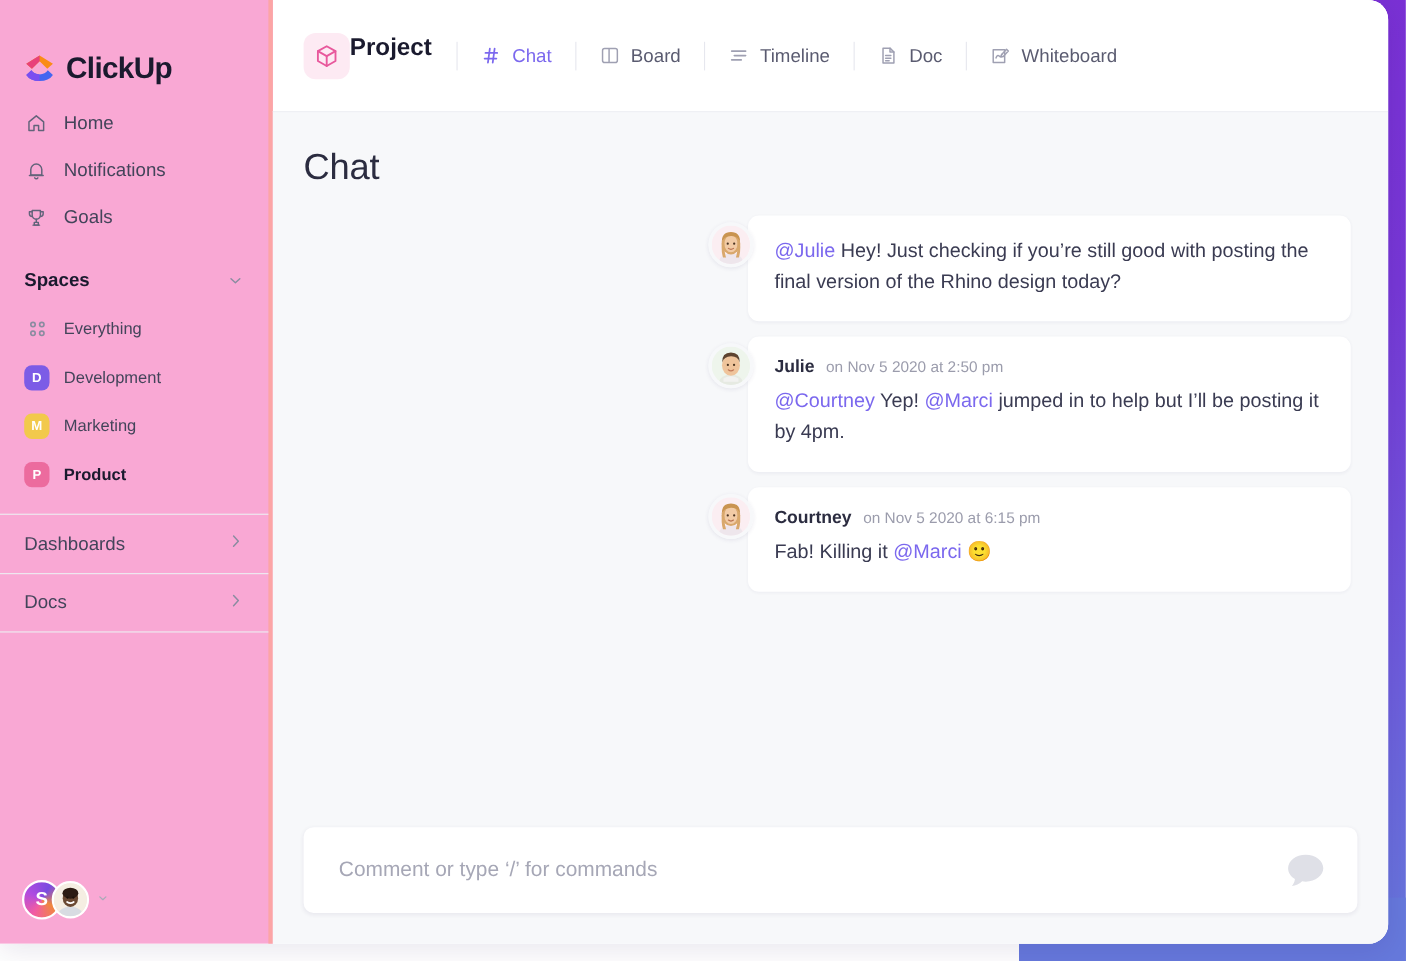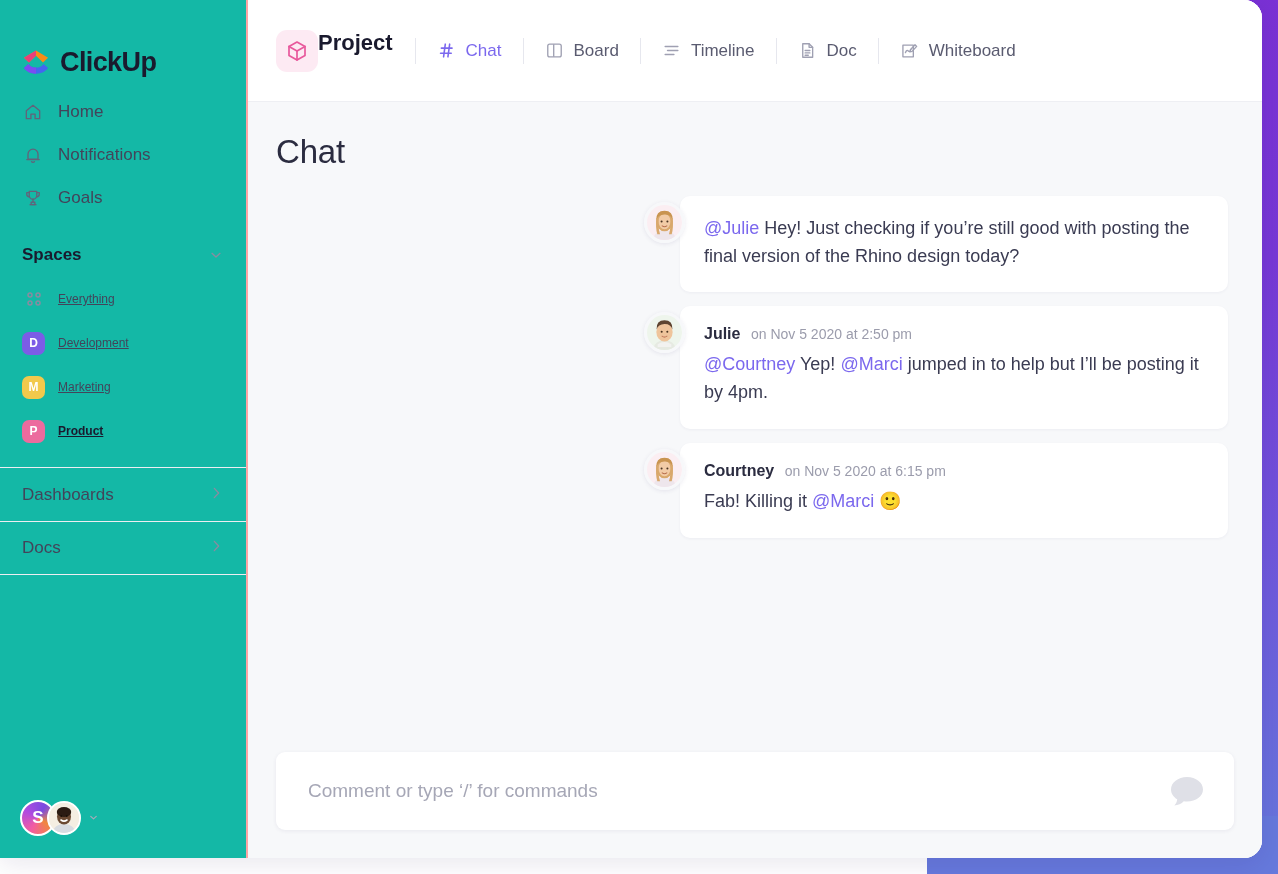--- a/index.html
+++ b/index.html
@@ -30,22 +30,22 @@
     background: #ffffff;
     border-radius: 0 18px 18px 0;
     display: flex;
     overflow: hidden;
     box-shadow: 0 6px 26px rgba(40,20,90,0.10);
   }
 
   
   #sidebar {
     width: 248px; height: 100%;
-    background: #14b8a6;
-    border-right: 2px solid #fca5a5;
+    background: #f9a8d4;
+    border-right: 4px solid #fca5a5;
     position: relative;
     flex: 0 0 248px;
   }
   .brand {
     display: flex; align-items: center;
     gap: 10px;
     padding: 40px 0 0 22px;
     height: 84px;
   }
   .brand-logo { width: 28px; height: 27px; display: block; }
@@ -78,21 +78,21 @@
     height: 44px;
     padding-left: 22px;
     cursor: pointer;
   }
   .space-badge {
     width: 23px; height: 23px; flex: 0 0 23px;
     border-radius: 7px;
     color: #fff; font-size: 12px; font-weight: bold;
     display: flex; align-items: center; justify-content: center;
   }
-  .space-label { font-size: 12px; color: #43445A; text-decoration: underline; }
+  .space-label { font-size: 15px; color: #43445A; }
   .space-label.active { color: #1A1A2E; font-weight: bold; }
   .grid-icon { width: 23px; height: 23px; flex: 0 0 23px; display:flex; align-items:center; justify-content:center; }
 
   .foot-row {
     display: flex; align-items: center; justify-content: space-between;
     height: 54px;
     padding: 16px 22px;
     border-top: 1px solid #EDEEF2;
     cursor: pointer;
   }

